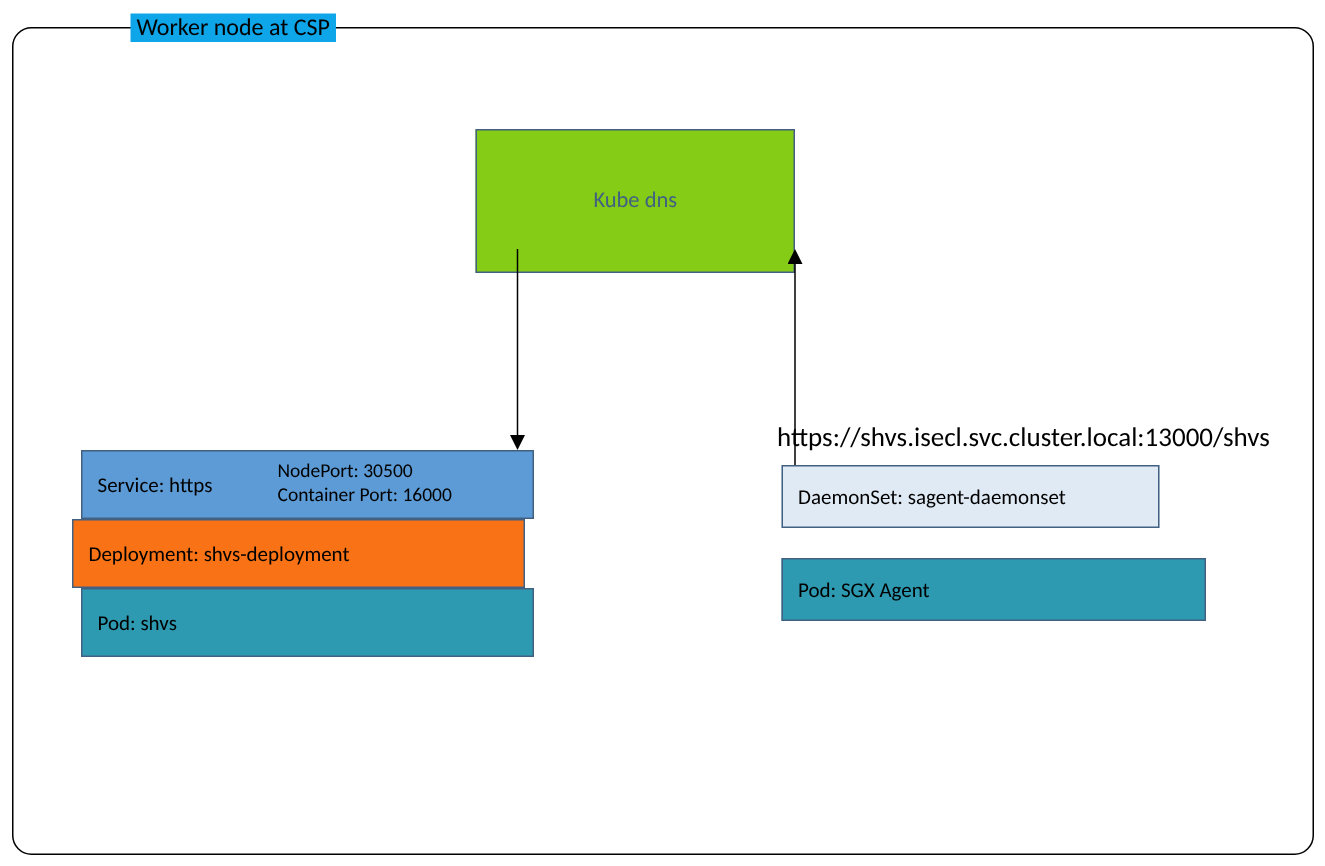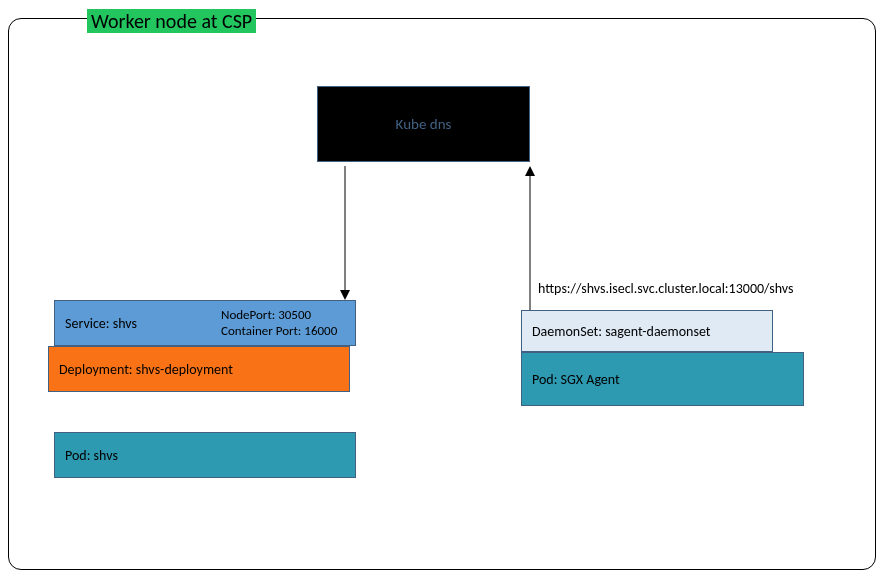--- a/index.html
+++ b/index.html
@@ -20,35 +20,35 @@
     top: 18px;
     width: 866px;
     height: 550px;
     border: 1px solid #000;
     border-radius: 13px;
   }
   .frame-title {
     position: absolute;
     left: 87px;
     top: 9px;
-    background: #22c55e;
+    background: #0ea5e9;
     padding: 0 4px;
-    font-size: 20px;
+    font-size: 16px;
   }
   .box {
     position: absolute;
     border: 1px solid #426182;
     box-sizing: border-box;
   }
   .kube-dns {
     left: 317px;
     top: 86px;
     width: 213px;
-    height: 76px;
-    background: #000000;
+    height: 96px;
+    background: #84cc16;
     color: #426182;
     display: flex;
     align-items: center;
     justify-content: center;
     font-size: 15px;
   }
   
   .svc {
     left: 54px;
     top: 300px;
@@ -58,69 +58,67 @@
     display: flex;
     align-items: center;
   }
   .svc .label {
     padding-left: 10px;
     flex: 0 0 120px;
   }
   .svc .ports {
     font-size: 13px;
     line-height: 1.2;
-    margin-left: 36px;
   }
   .deploy {
     left: 48px;
     top: 346px;
     width: 302px;
     height: 46px;
     background: #f97316;
     display: flex;
     align-items: center;
     padding-left: 10px;
   }
   .pod-left {
     left: 54px;
     top: 392px;
     width: 302px;
     height: 46px;
     background: #2e9ab1;
     display: flex;
     align-items: center;
     padding-left: 10px;
-    margin-top: 40px;
   }
   
   .daemon {
     left: 521px;
     top: 310px;
     width: 252px;
     height: 42px;
     background: #dfeaf5;
     display: flex;
     align-items: center;
     padding-left: 10px;
   }
   .pod-right {
     left: 521px;
-    top: 352px;
+    top: 372px;
     width: 283px;
-    height: 54px;
+    height: 42px;
     background: #2e9ab1;
     display: flex;
     align-items: center;
     padding-left: 10px;
   }
   .url {
     position: absolute;
-    left: 538px;
+    left: 518px;
     top: 280px;
-    font-size: 14px;
+    font-size: 18px;
   }
   svg.arrows {
     position: absolute;
     left: 0;
     top: 0;
   }
 </style>
 </head>
 <body>
 
@@ -139,21 +137,21 @@
         <path d="M0,0 L10,5 L0,10 Z" fill="#000"></path>
       </marker>
     </defs>
 
     <line x1="345" y1="166" x2="345" y2="298" stroke="#000" stroke-width="1" marker-end="url(#ah)"></line>
 
     <line x1="530" y1="310" x2="530" y2="168" stroke="#000" stroke-width="1" marker-end="url(#ah)"></line>
   </svg>
 
   <div class="box svc">
-    <span class="label">Service: shvs</span>
+    <span class="label">Service: https</span>
     <span class="ports">
       <span>NodePort: 30500</span><br>
       <span>Container Port: 16000</span>
     </span>
   </div>
   <div class="box deploy">
     <span>Deployment: shvs-deployment</span>
   </div>
   <div class="box pod-left">
     <span>Pod: shvs</span>

